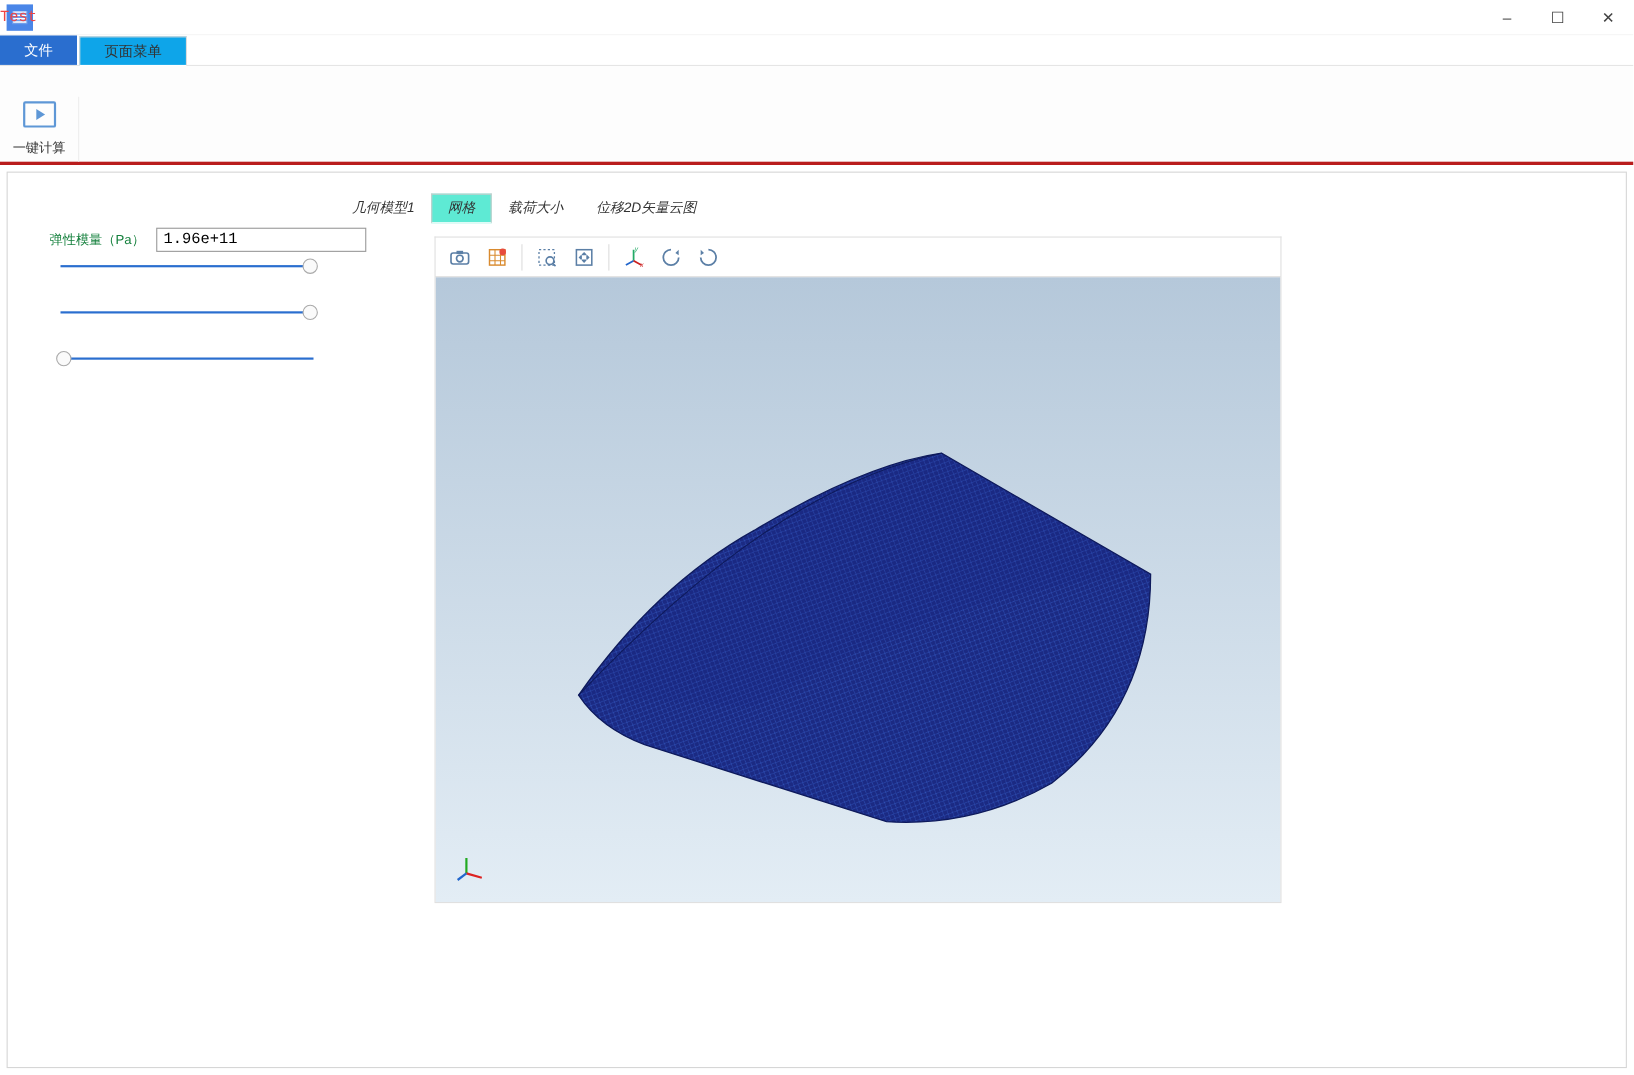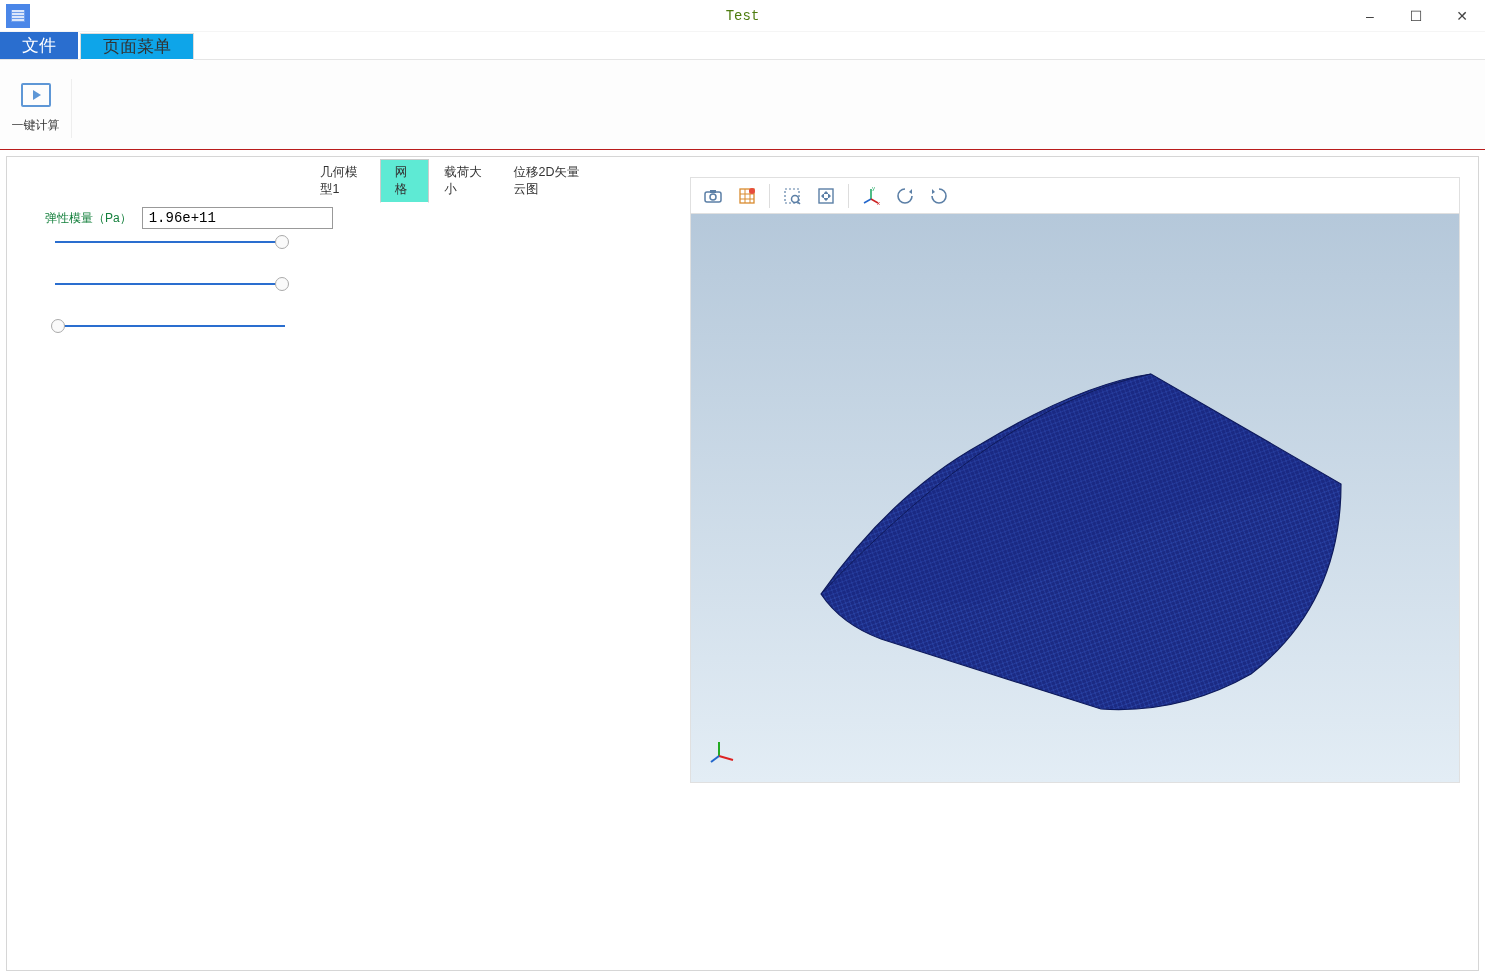--- a/index.html
+++ b/index.html
@@ -23,24 +23,24 @@
   }
   .titlebar .app-icon {
     width: 24px; height: 24px;
     margin-left: 6px;
     background: #4a86e8;
     display:flex;align-items:center;justify-content:center;
   }
   .titlebar .title-text {
     position: absolute;
     left: 0; right: 0;
-    text-align: center;
+    text-align: left;
     font-family: "Courier New", monospace;
     font-size: 14px;
-    color: #4d7c0f;
+    color: #ef4444;
     pointer-events: none;
   }
   .titlebar .win-controls {
     position: absolute;
     right: 0; top: 0;
     display: flex;
     height: 32px;
   }
   .win-btn {
     width: 46px;
@@ -57,44 +57,44 @@
     height: 28px;
     display: flex;
     align-items: stretch;
     background: #fff;
     border-bottom: 1px solid #e5e5e5;
   }
   .menutab {
     padding: 0 22px;
     display: flex;
     align-items: center;
-    font-size: 17px;
+    font-size: 13px;
     cursor: pointer;
   }
   .menutab.file {
     background: #2a6ecf;
     color: #fff;
   }
   .menutab.page {
     background: #0ea5e9;
     border: 1px solid #dcdcdc;
     border-bottom: 1px solid #fff;
     color: #333;
     margin-left: 2px;
     position: relative;
     top: 1px;
   }
 
   
   .ribbon {
     height: 90px;
     background: #fdfdfd;
-    border-bottom: 1px solid #b91c1c;
-    display: flex;
-    align-items: center;
+    border-bottom: 3px solid #b91c1c;
+    display: flex;
+    align-items: flex-end;
     padding-top: 8px;
   }
   .ribbon-group {
     width: 72px;
     display: flex;
     flex-direction: column;
     align-items: center;
     border-right: 1px solid #eee;
     padding: 4px 0;
   }
@@ -167,21 +167,21 @@
   }
   .slider-thumb {
     position:absolute; top:0;
     width:14px; height:14px;
     border-radius:50%;
     background:#fafafa;
     border:1px solid #aaa;
   }
 
   
-  .content { flex:1; display:flex; flex-direction:row; }
+  .content { flex:1; display:flex; flex-direction:column;font-style:italic; }
 
   .ctabs {
     height: 26px;
     display:flex;
     align-items:flex-end;
     gap: 0;
     margin-bottom: 12px;
   }
   .ctab {
     padding: 4px 14px;

